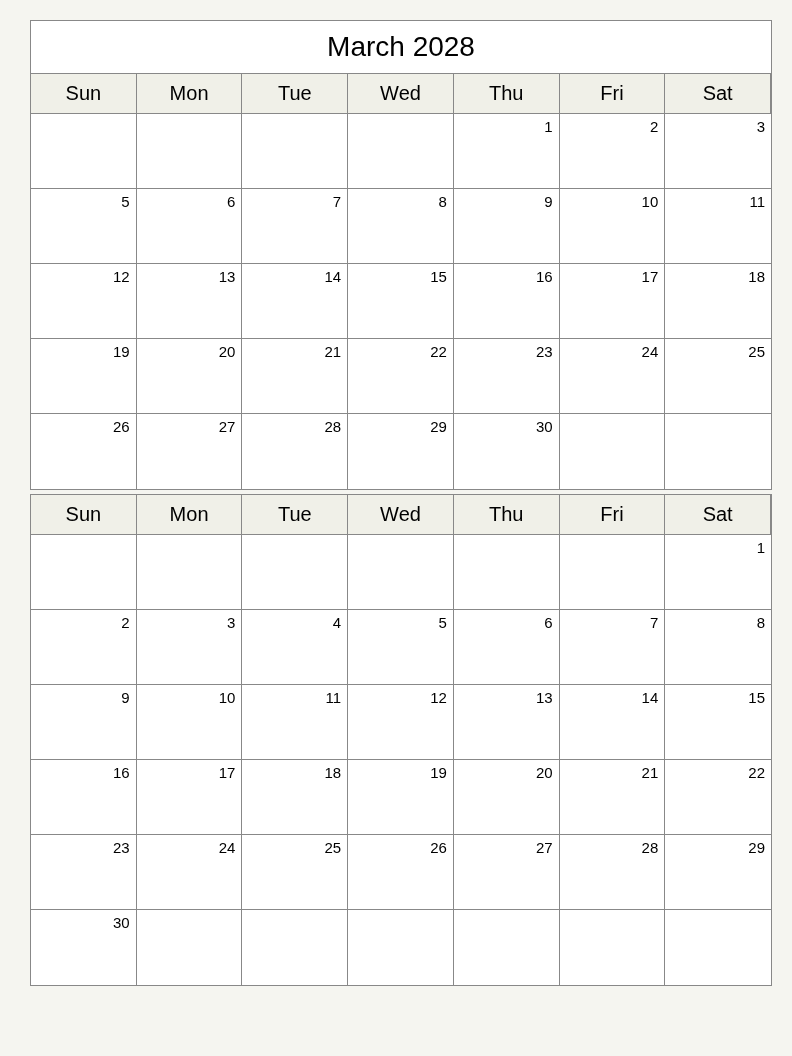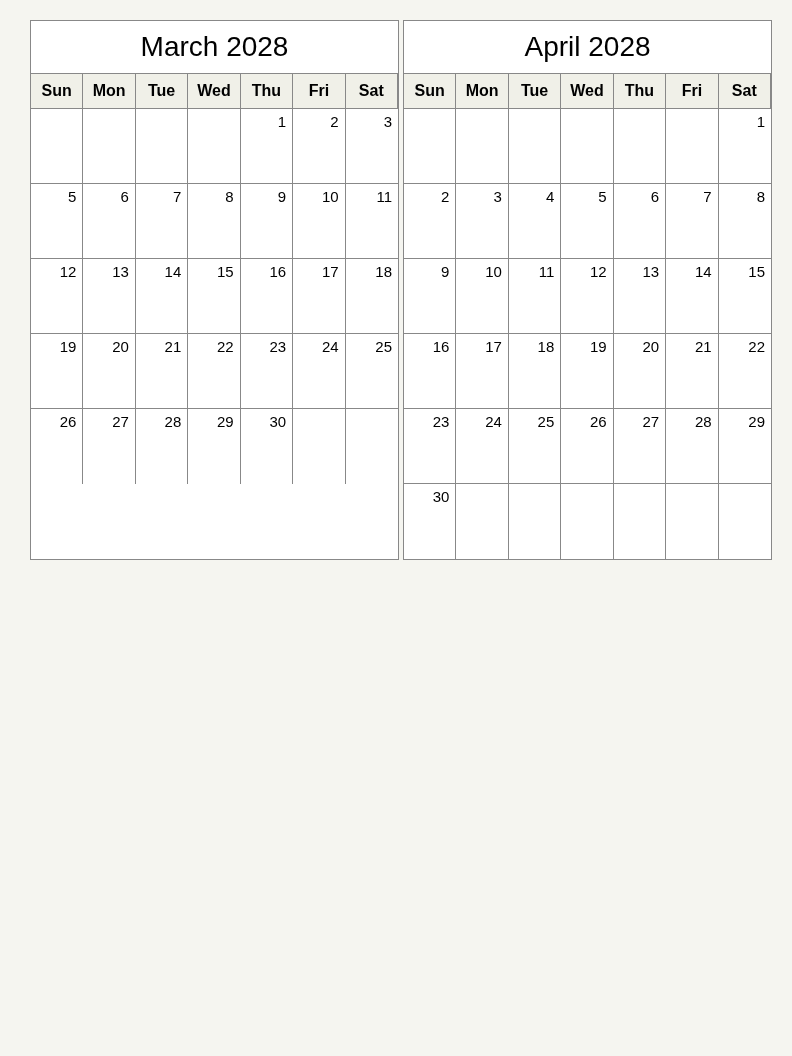--- a/index.html
+++ b/index.html
@@ -5,21 +5,21 @@
     * { box-sizing: border-box; margin: 0; padding: 0; }
     body {
       background: #f5f5f0;
       font-family: Arial, sans-serif;
       width: 792px;
       min-height: 1056px;
       padding: 20px;
     }
     .calendar-container {
       display: flex;
-      flex-direction: row;
+      flex-direction: column;
       gap: 4px;
       padding-left: 10px;
     }
     .calendar {
       background: #fff;
       border: 1.5px solid #888;
       width: 100%;
     }
     .calendar-title {
       text-align: center;
@@ -29,22 +29,22 @@
       border-bottom: 1.5px solid #888;
       background: #fff;
     }
     .calendar-grid {
       display: grid;
       grid-template-columns: repeat(7, 1fr);
       width: 100%;
     }
     .day-header {
       text-align: center;
-      font-size: 16px;
-      font-weight: bold;
+      font-size: 20px;
+      font-weight: normal;
       padding: 8px 0;
       border-bottom: 1.5px solid #888;
       border-right: 1px solid #888;
       background: #f0f0e8;
     }
     .day-header:last-child {
       border-right: none;
     }
     .day-cell {
       border-right: 1px solid #888;
@@ -178,21 +178,20 @@
         </div>
       <div class="day-cell" style="border-bottom:none;">
           <span class="day-number">30</span>
         </div>
       <div class="day-cell empty" style="border-bottom:none;"></div>
     </div>
 
   </div>
 
   <div class="calendar">
-    <div class="calendar-title">April 2028</div>
     <div class="calendar-grid">
 
       <div class="day-header">Sun</div>
       <div class="day-header">Mon</div>
       <div class="day-header">Tue</div>
       <div class="day-header">Wed</div>
       <div class="day-header">Thu</div>
       <div class="day-header">Fri</div>
       <div class="day-header">Sat</div>
 

